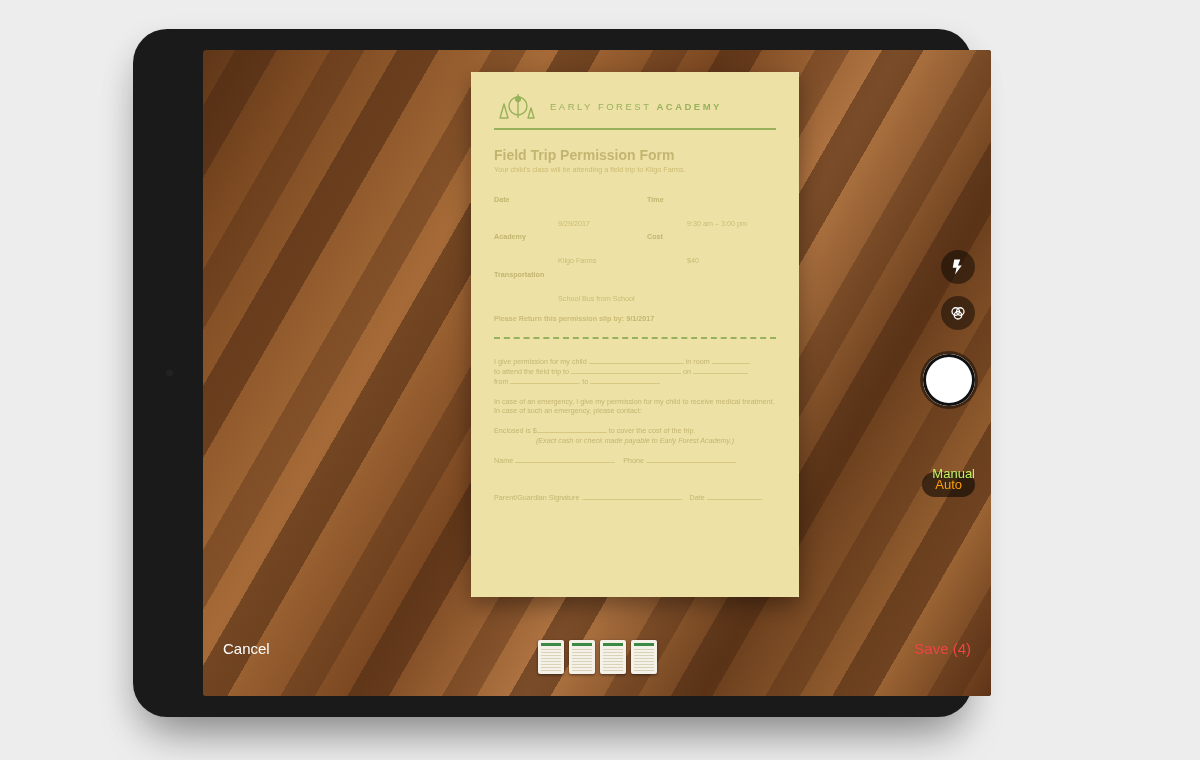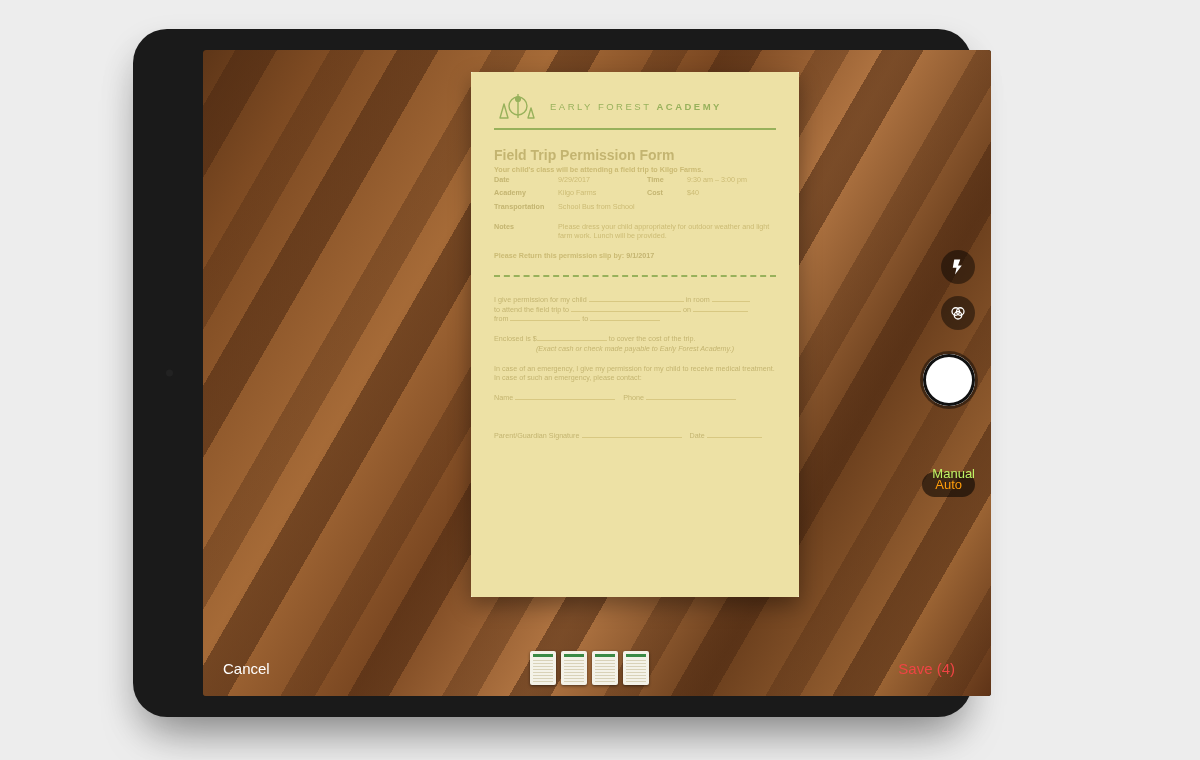--- a/index.html
+++ b/index.html
@@ -83,24 +83,24 @@
     font-size: 7.2px;
     line-height: 1.35;
     z-index: 3;
   }
   .paper .header { display: flex; align-items: center; gap: 10px; margin-bottom: 6px;}
   .paper .logo svg { display:block; }
   .paper .brand { letter-spacing: 2.5px; color: #3a8a45; font-size: 9.5px; }
   .paper .brand b { font-weight: 700; }
   .paper hr.green { border: none; border-top: 2px solid #3a8a45; margin: 4px 0 16px 0; }
   .paper h3 { color:#9a9174; font-size: 14px; font-weight:700; }
-  .paper .sub { color:#ab9f7b; margin-bottom: 0; font-weight: bold; }
+  .paper .sub { color:#ab9f7b; margin-bottom: 20px; }
   .paper .grid { display: grid; grid-template-columns: 64px 1fr 40px 1fr; row-gap: 4px; margin-bottom: 10px;}
   .paper .lbl { color:#9a9174; font-weight:700; }
-  .paper .val { color:#ab9f7b; }
+  .paper .val { color:#ab9f7b;margin-top:24px; }
   .paper .notes .txt { color:#ab9f7b; }
   .paper .return { color:#ab9f7b; margin-top: 10px; font-weight: bold;}
   .paper .return b { color:#9a9174; }
   .paper .tear { border:none; border-top: 2px dashed #3a8a45; margin: 14px 0 18px 0; }
   .paper .para { color:#9a9174; margin-bottom: 10px;}
   .paper .para .line { display:inline-block; border-bottom:1px solid #c7bd9b; height:0.9em; vertical-align: baseline; }
   .paper .sig { margin-top: 28px; }
 
   
   .ctrl {
@@ -131,24 +131,24 @@
     font-size: 13px;
     margin-top: 36px;
   }
   .mode-label {
     top: 416px;
     font-size: 13px; color:#bef264;
   }
 
   
   .bottombar {
-    position:absolute; left:0; right:16px; bottom:0;
+    position:absolute; left:0; right:0; bottom:0;
     height: 56px;
     z-index: 8;
-    display:flex; align-items:center; justify-content:center;
+    display:flex; justify-content:center;
   }
   .cancel { position:absolute; left: 20px; color:#fff; font-size:15px; }
   .save   { position:absolute; right: 20px; color:#ef4444; font-size:15px; }
   .thumbs { display:flex; gap:5px; }
   .thumb {
     width: 26px; height: 34px; background:#f4f2e8; border-radius:2px;
     box-shadow: 0 1px 3px rgba(0,0,0,0.5);
     position:relative; overflow:hidden;
   }
   .thumb::before {
@@ -201,43 +201,39 @@
 
           <div class="lbl">Academy</div>
           <div class="val">Kilgo Farms</div>
           <div class="lbl">Cost</div>
           <div class="val">$40</div>
 
           <div class="lbl">Transportation</div>
           <div class="val" style="grid-column: 2 / span 3">School Bus from School</div>
         </div>
 
-        <div class="grid notes" style="grid-template-columns:64px 1fr; margin-bottom:0;">
-          <div class="lbl">Notes</div>
-          <div class="txt">Please dress your child appropriately for outdoor weather and light farm work. Lunch will be provided.</div>
-        </div>
 
         <div class="return">
           <span>Please Return this permission slip by: </span><b>9/1/2017</b>
         </div>
 
         <hr class="tear">
 
         <div class="para">
           <span>I give permission for my child </span><span class="line" style="width:95px"></span><span> in room </span><span class="line" style="width:38px"></span><br>
           <span>to attend the field trip to </span><span class="line" style="width:110px"></span><span> on </span><span class="line" style="width:55px"></span><br>
           <span>from </span><span class="line" style="width:70px"></span><span> to </span><span class="line" style="width:70px"></span>
         </div>
 
+        <div class="para">In case of an emergency, I give my permission for my child to receive medical treatment. In case of such an emergency, please contact:</div>
+
         <div class="para">
           <span>Enclosed is  $</span><span class="line" style="width:70px"></span><span> to cover the cost of the trip.</span><br>
           <span style="display:block;text-align:center;font-style:italic">(Exact cash or check made payable to Early Forest Academy.)</span>
         </div>
-
-        <div class="para">In case of an emergency, I give my permission for my child to receive medical treatment. In case of such an emergency, please contact:</div>
 
         <div class="para">
           <span>Name </span><span class="line" style="width:100px"></span>&nbsp;&nbsp;&nbsp;
           <span>Phone </span><span class="line" style="width:90px"></span>
         </div>
 
         <div class="para sig">
           <span>Parent/Guardian Signature </span><span class="line" style="width:100px"></span>&nbsp;&nbsp;&nbsp;
           <span>Date </span><span class="line" style="width:55px"></span>
         </div>

